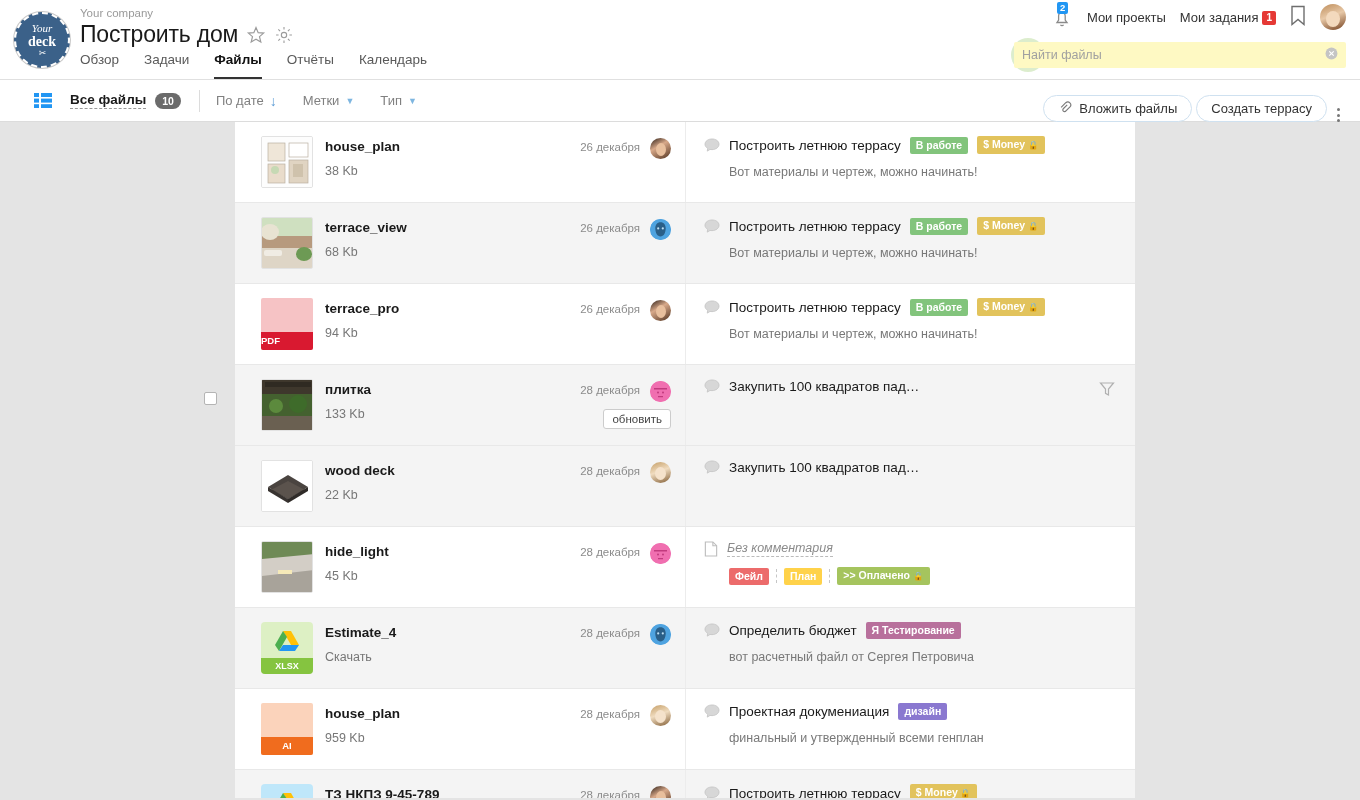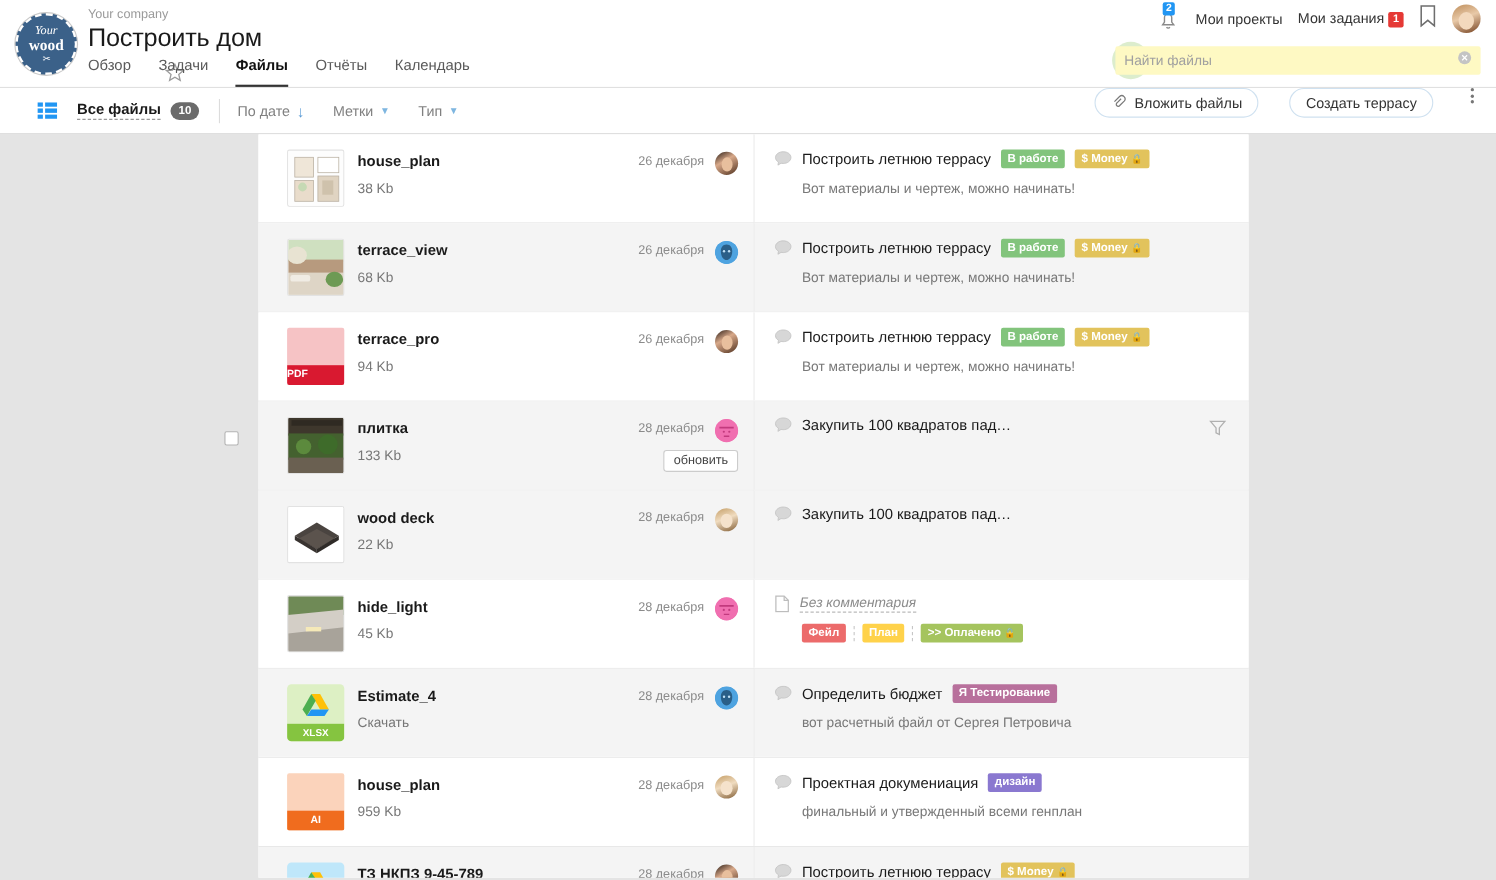--- a/index.html
+++ b/index.html
@@ -32,21 +32,21 @@
   .logo .l1 { font-size: 11px; font-style: italic; line-height: 11px; }
   .logo .l2 { font-size: 14px; font-weight: bold; line-height: 15px; }
   .logo .l3 { font-size: 9px; line-height: 8px; letter-spacing: -1px;}
 
   .company {
     position: absolute; left: 80px; top: 7px;
     font-size: 11.5px; color: #9a9a9a;
   }
   .titlerow {
     position: absolute; left: 80px; top: 21px;
-    display: flex; align-items: center; gap: 8px; flex-direction: column;
+    display: flex; align-items: center; gap: 8px;
   }
   .project-title {
     font-size: 23px; color: #1a1a1a; font-weight: 400;
     letter-spacing: -0.2px;
   }
   .ic-star, .ic-gear { width: 20px; height: 20px; display:block; }
 
   .nav {
     position: absolute; left: 80px; top: 52px;
     display: flex; gap: 25px;
@@ -130,21 +130,21 @@
   }
   .tb-filter {
     display: flex; align-items: center; gap: 6px;
     font-size: 13px; color: #808080; margin-right: 26px; cursor: pointer;
   }
   .arrow-dn { color: #5b9bd5; font-size: 14px; }
   .chev { font-size: 9px; color: #7eb6e0; }
 
   .tb-right {
     position: absolute; right: 14px; top: 0; height: 42px;
-    display: flex; align-items: flex-start; gap: 28px;
+    display: flex; align-items: flex-end; gap: 4px;
   }
   .btn-outline {
     display: flex; align-items: center; gap: 7px;
     border: 1px solid #cfe1f0; border-radius: 14px;
     height: 27px; padding: 0 14px;
     font-size: 13px; color: #333; background: #fff; cursor: pointer;
     white-space: nowrap;
   }
   .dots { display:flex; flex-direction:column; gap:2.5px; padding: 0 6px; cursor:pointer;}
   .dots i { width: 3px; height: 3px; background: #777; border-radius: 50%; display:block;}
@@ -259,21 +259,21 @@
   .th-gdoc { background: #bfe7fa; border-radius: 4px; }
   .gd { position:absolute; left:50%; top:7px; transform: translateX(-50%); width: 26px; height: 24px;}
 </style>
 </head>
 <body>
 
 <div class="header">
 
   <div class="logo">
     <span class="l1">Your</span>
-    <span class="l2">wood</span>
+    <span class="l2">deck</span>
     <span class="l3">✂</span>
   </div>
 
   <div class="company">Your company</div>
 
   <div class="titlerow">
     <div class="project-title">Построить дом</div>
     <span>
       <svg class="ic-star" viewBox="0 0 24 24" fill="none" stroke="#9b9b9b" stroke-width="1.4">
         <polygon points="12,3 14.6,9.2 21.2,9.7 16.2,14 17.8,20.5 12,17 6.2,20.5 7.8,14 2.8,9.7 9.4,9.2"></polygon>

